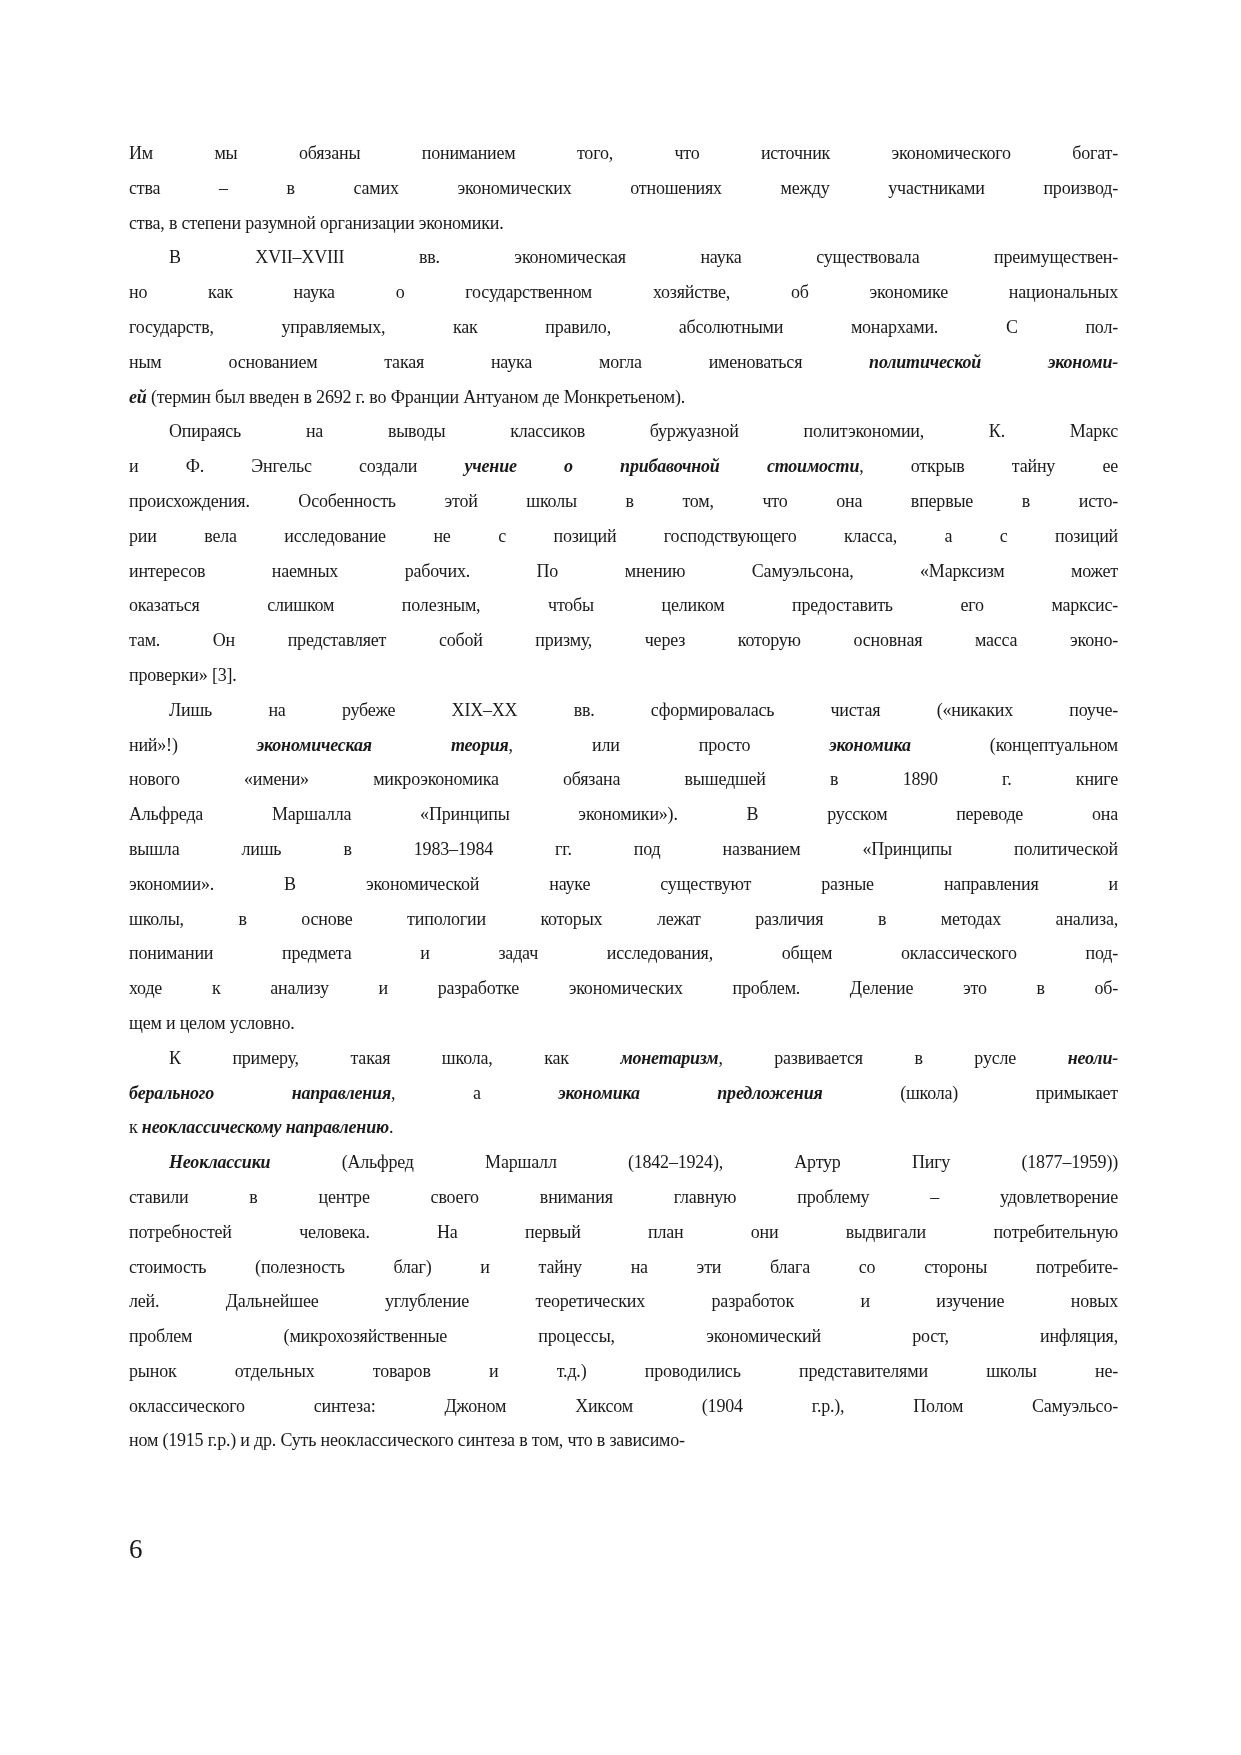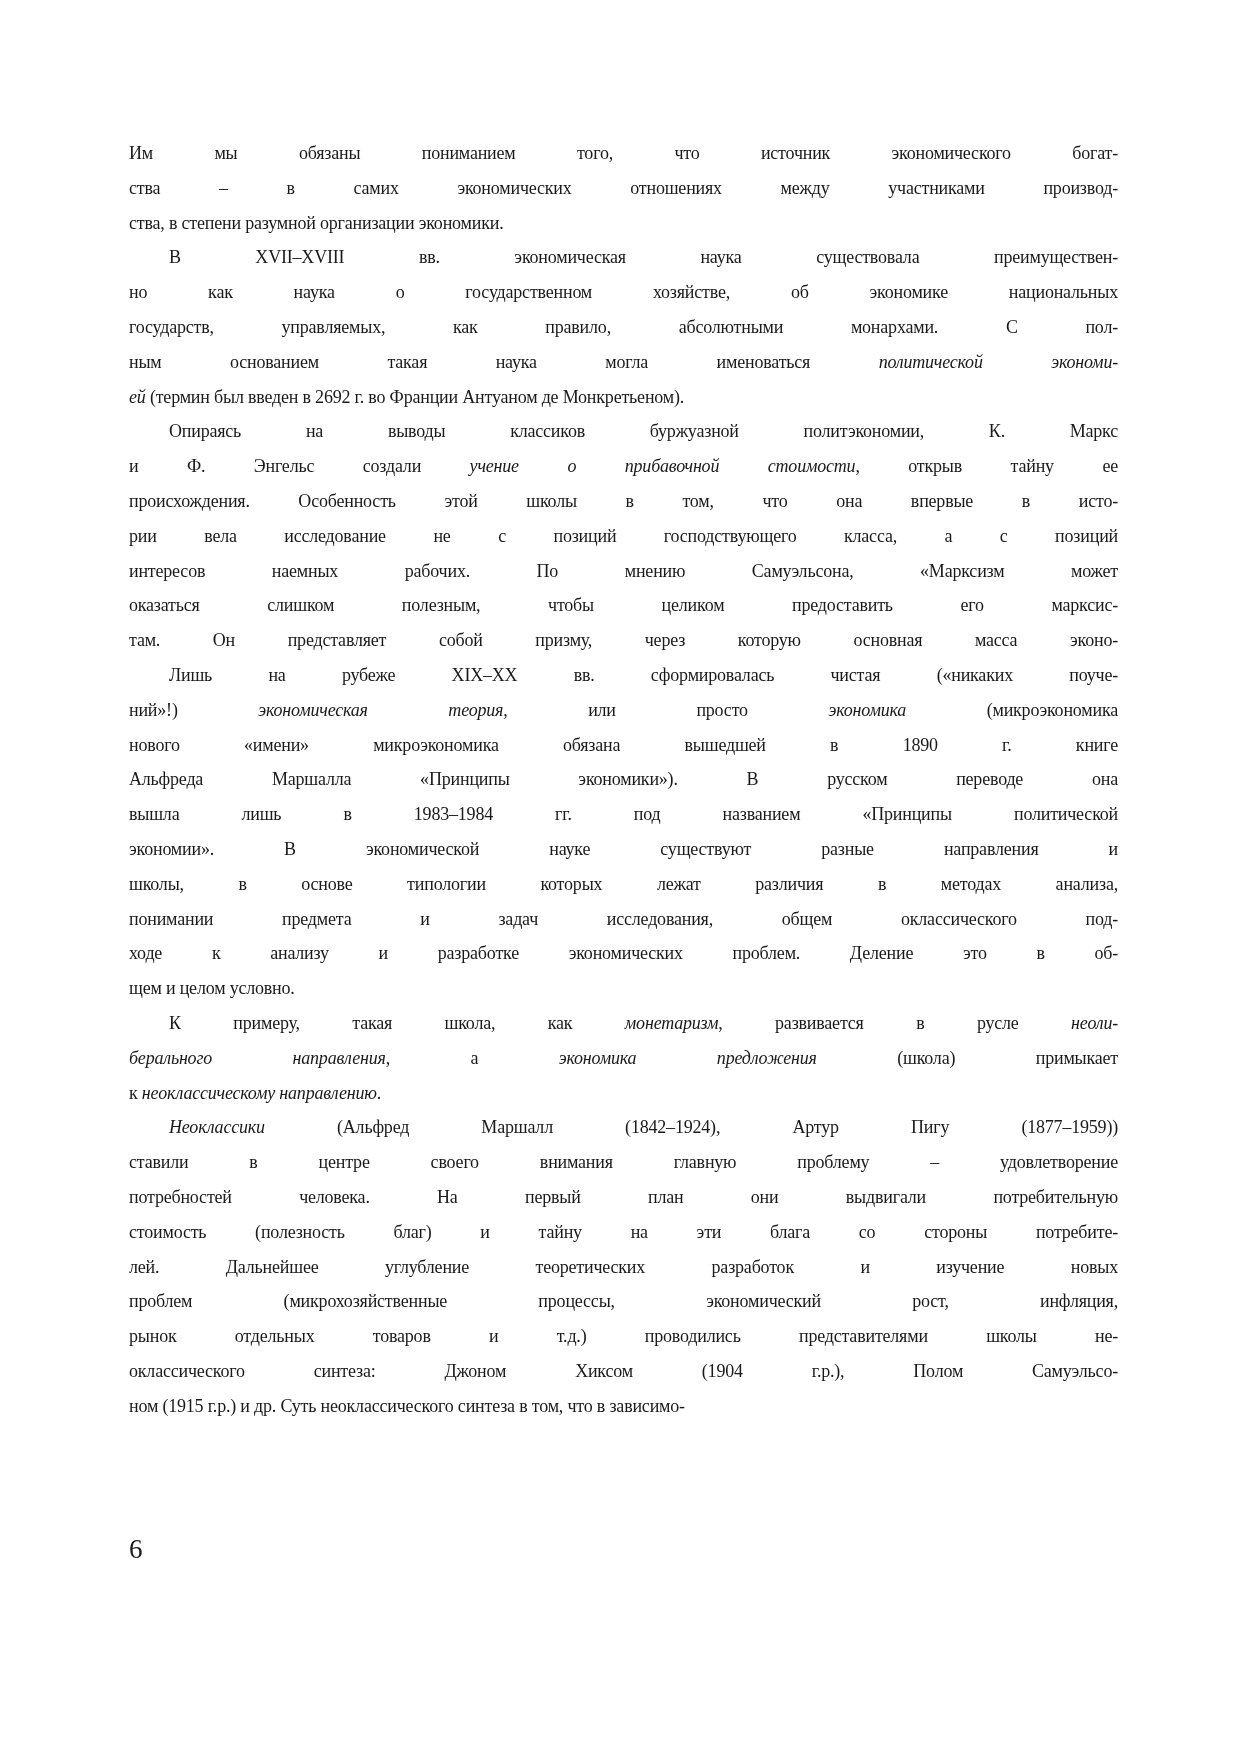--- a/index.html
+++ b/index.html
@@ -3,21 +3,21 @@
 <meta charset="utf-8">
 <style>
   html, body { margin: 0; padding: 0; background: #ffffff; }
   body { width: 1241px; height: 1755px; position: relative; overflow: hidden;
          font-family: "Liberation Serif", "DejaVu Serif", serif; color: #1a1a1a; }
   .page { position: absolute; left: 129px; top: 136px; width: 989px; }
   .line { display: block; height: 34.8px; line-height: 34.8px; font-size: 18px;
           white-space: nowrap; text-align: justify; text-align-last: justify; letter-spacing: -0.2px; }
   .line.last { text-align-last: left; }
   .line.indent { padding-left: 40px; }
-  .bi { font-weight: normal; font-style: italic; margin-top: 16px; }
+  .bi { font-weight: bold; font-style: italic; margin-top: 16px; }
   .page-number { position: absolute; left: 129px; top: 1532px; font-size: 27px; line-height: 34px; }
 </style>
 </head>
 <body>
 
 <div class="page" id="page-body">
     <div>
       <span class="line"><span>Им мы обязаны пониманием того, что источник экономического богат-</span></span>
       <span class="line"><span>ства – в самих экономических отношениях между участниками производ-</span></span>
       <span class="line last"><span>ства, в степени разумной организации экономики.</span></span>
@@ -30,24 +30,25 @@
       <span class="line last"><span class="bi">ей</span><span> (термин был введен в 2692 г. во Франции Антуаном де Монкретьеном).</span></span>
     </div>
     <div>
       <span class="line indent"><span>Опираясь на выводы классиков буржуазной политэкономии, К. Маркс</span></span>
       <span class="line"><span>и Ф. Энгельс создали </span><span class="bi">учение о прибавочной стоимости</span><span>, открыв тайну ее</span></span>
       <span class="line"><span>происхождения. Особенность этой школы в том, что она впервые в исто-</span></span>
       <span class="line"><span>рии вела исследование не с позиций господствующего класса, а с позиций</span></span>
       <span class="line"><span>интересов наемных рабочих. По мнению Самуэльсона, «Марксизм может</span></span>
       <span class="line"><span>оказаться слишком полезным, чтобы целиком предоставить его марксис-</span></span>
       <span class="line"><span>там. Он представляет собой призму, через которую основная масса эконо-</span></span>
+      <span class="line last"><span>проверки» [3].</span></span>
     </div>
     <div>
       <span class="line indent"><span>Лишь на рубеже XIX–XX вв. сформировалась чистая («никаких поуче-</span></span>
-      <span class="line"><span>ний»!) </span><span class="bi">экономическая теория</span><span>, или просто </span><span class="bi">экономика</span><span> (микроэкономика</span></span>
+      <span class="line"><span>ний»!) </span><span class="bi">экономическая теория</span><span>, или просто </span><span class="bi">экономика</span><span> (концептуальном</span></span>
       <span class="line"><span>нового «имени» микроэкономика обязана вышедшей в 1890 г. книге</span></span>
       <span class="line"><span>Альфреда Маршалла «Принципы экономики»). В русском переводе она</span></span>
       <span class="line"><span>вышла лишь в 1983–1984 гг. под названием «Принципы политической</span></span>
       <span class="line"><span>экономии». В экономической науке существуют разные направления и</span></span>
       <span class="line"><span>школы, в основе типологии которых лежат различия в методах анализа,</span></span>
       <span class="line"><span>понимании предмета и задач исследования, общем оклассического под-</span></span>
       <span class="line"><span>ходе к анализу и разработке экономических проблем. Деление это в об-</span></span>
       <span class="line last"><span>щем и целом условно.</span></span>
     </div>
     <div>

